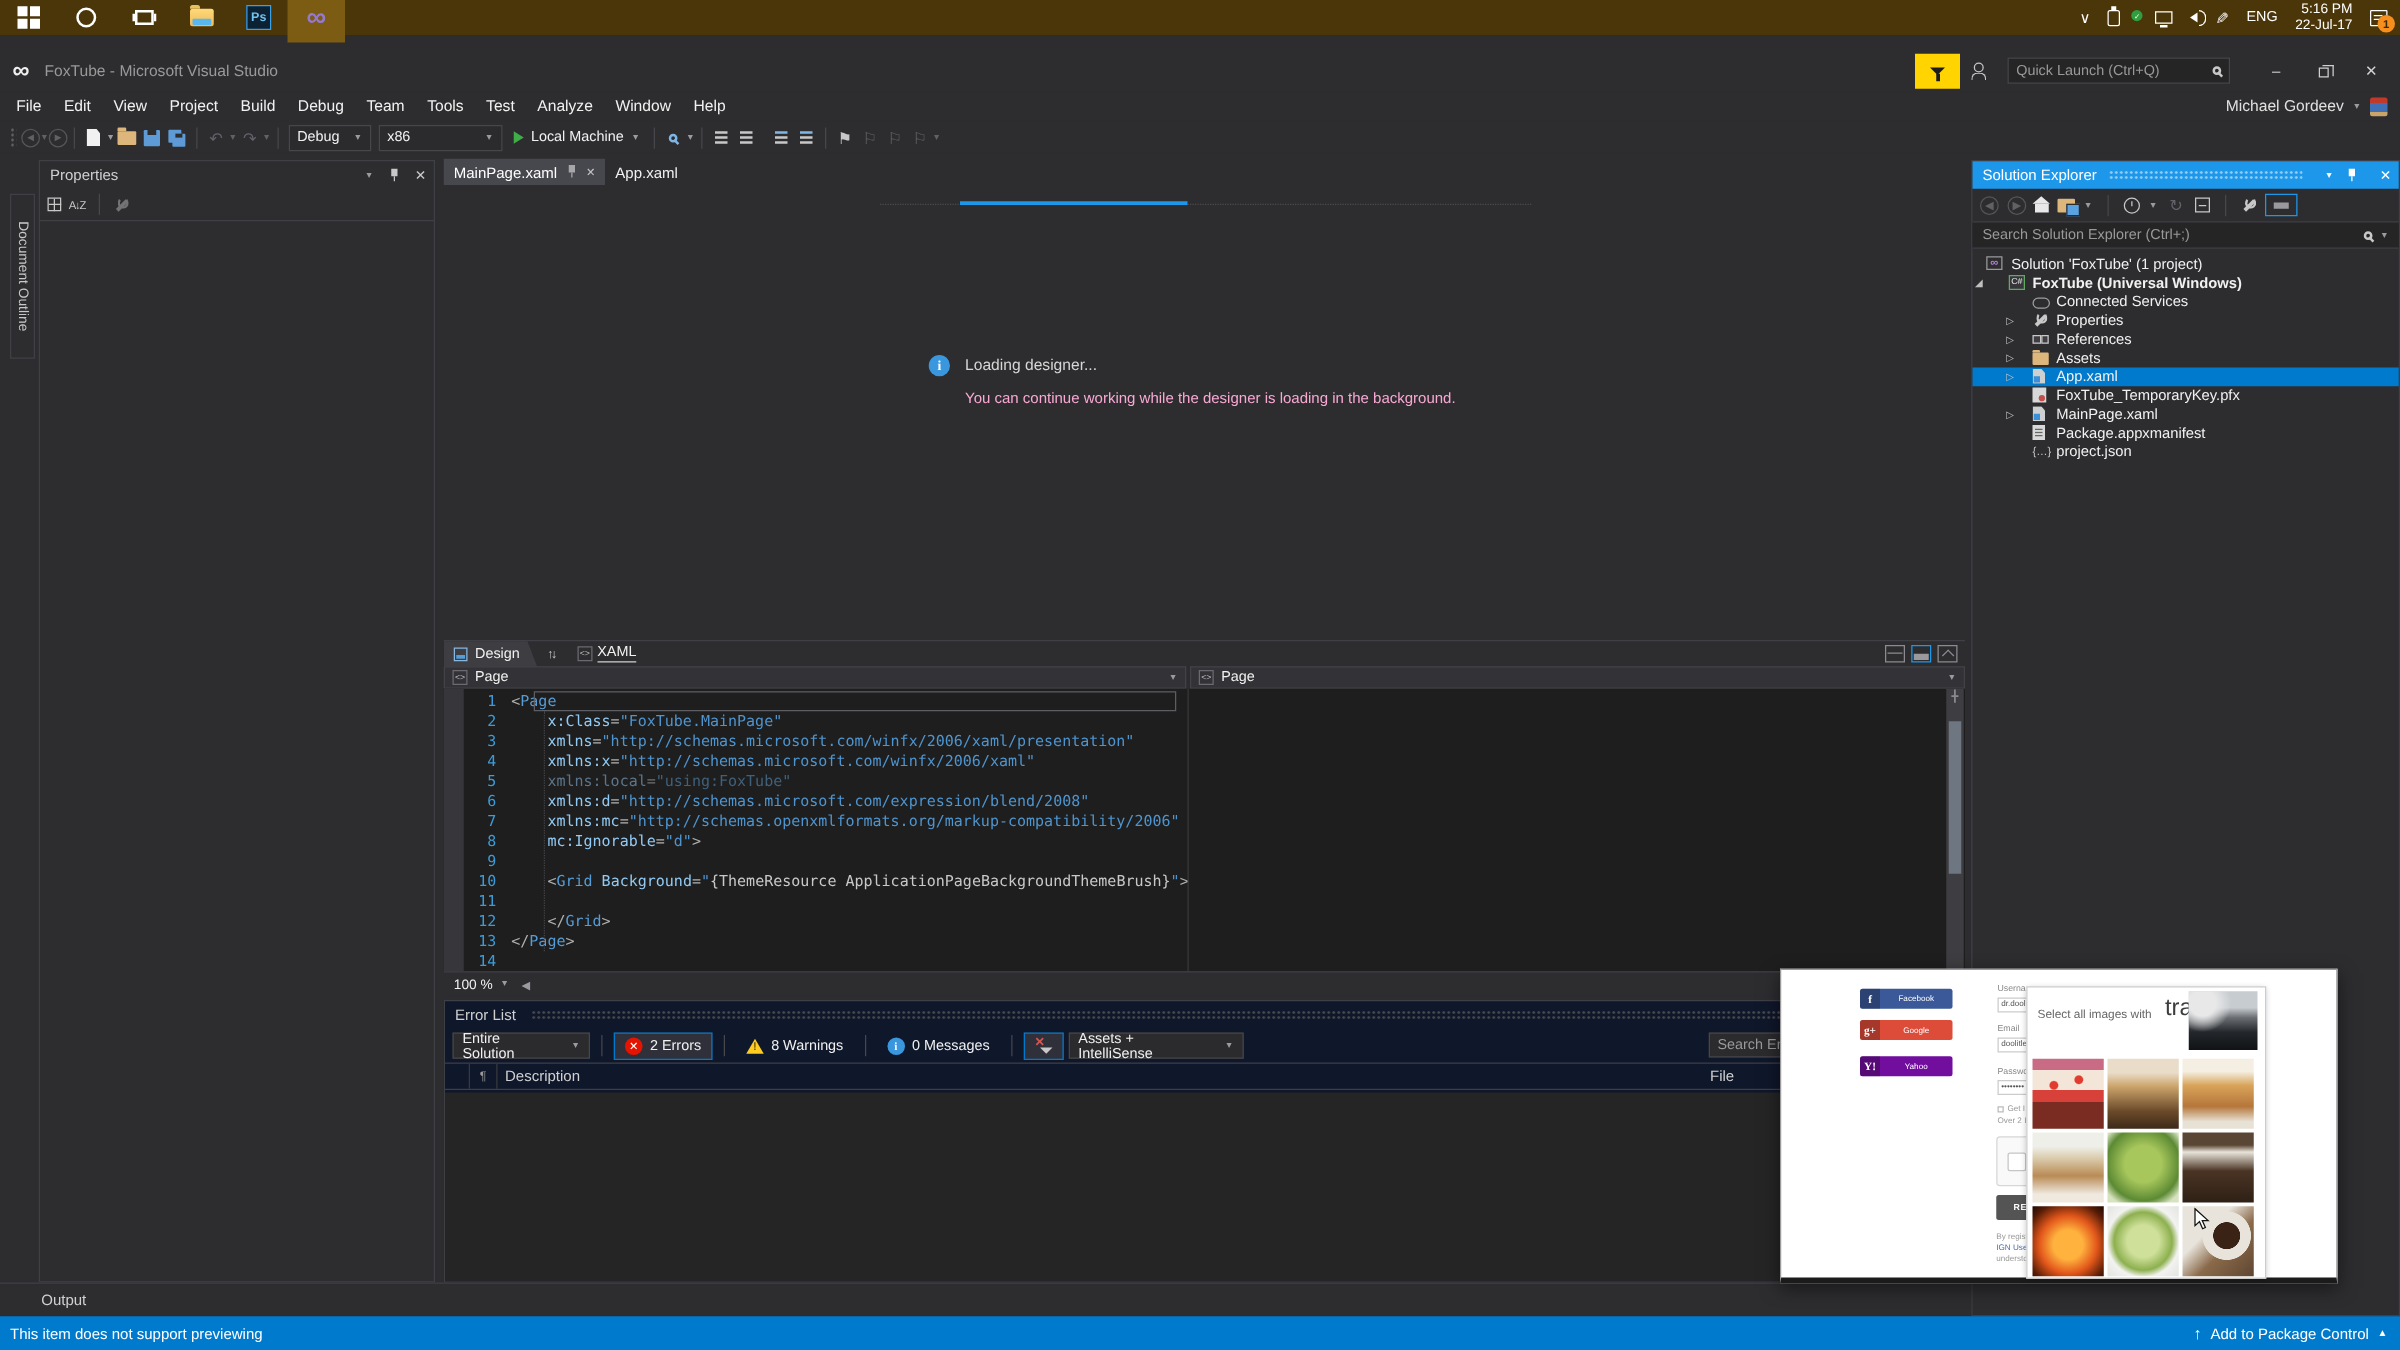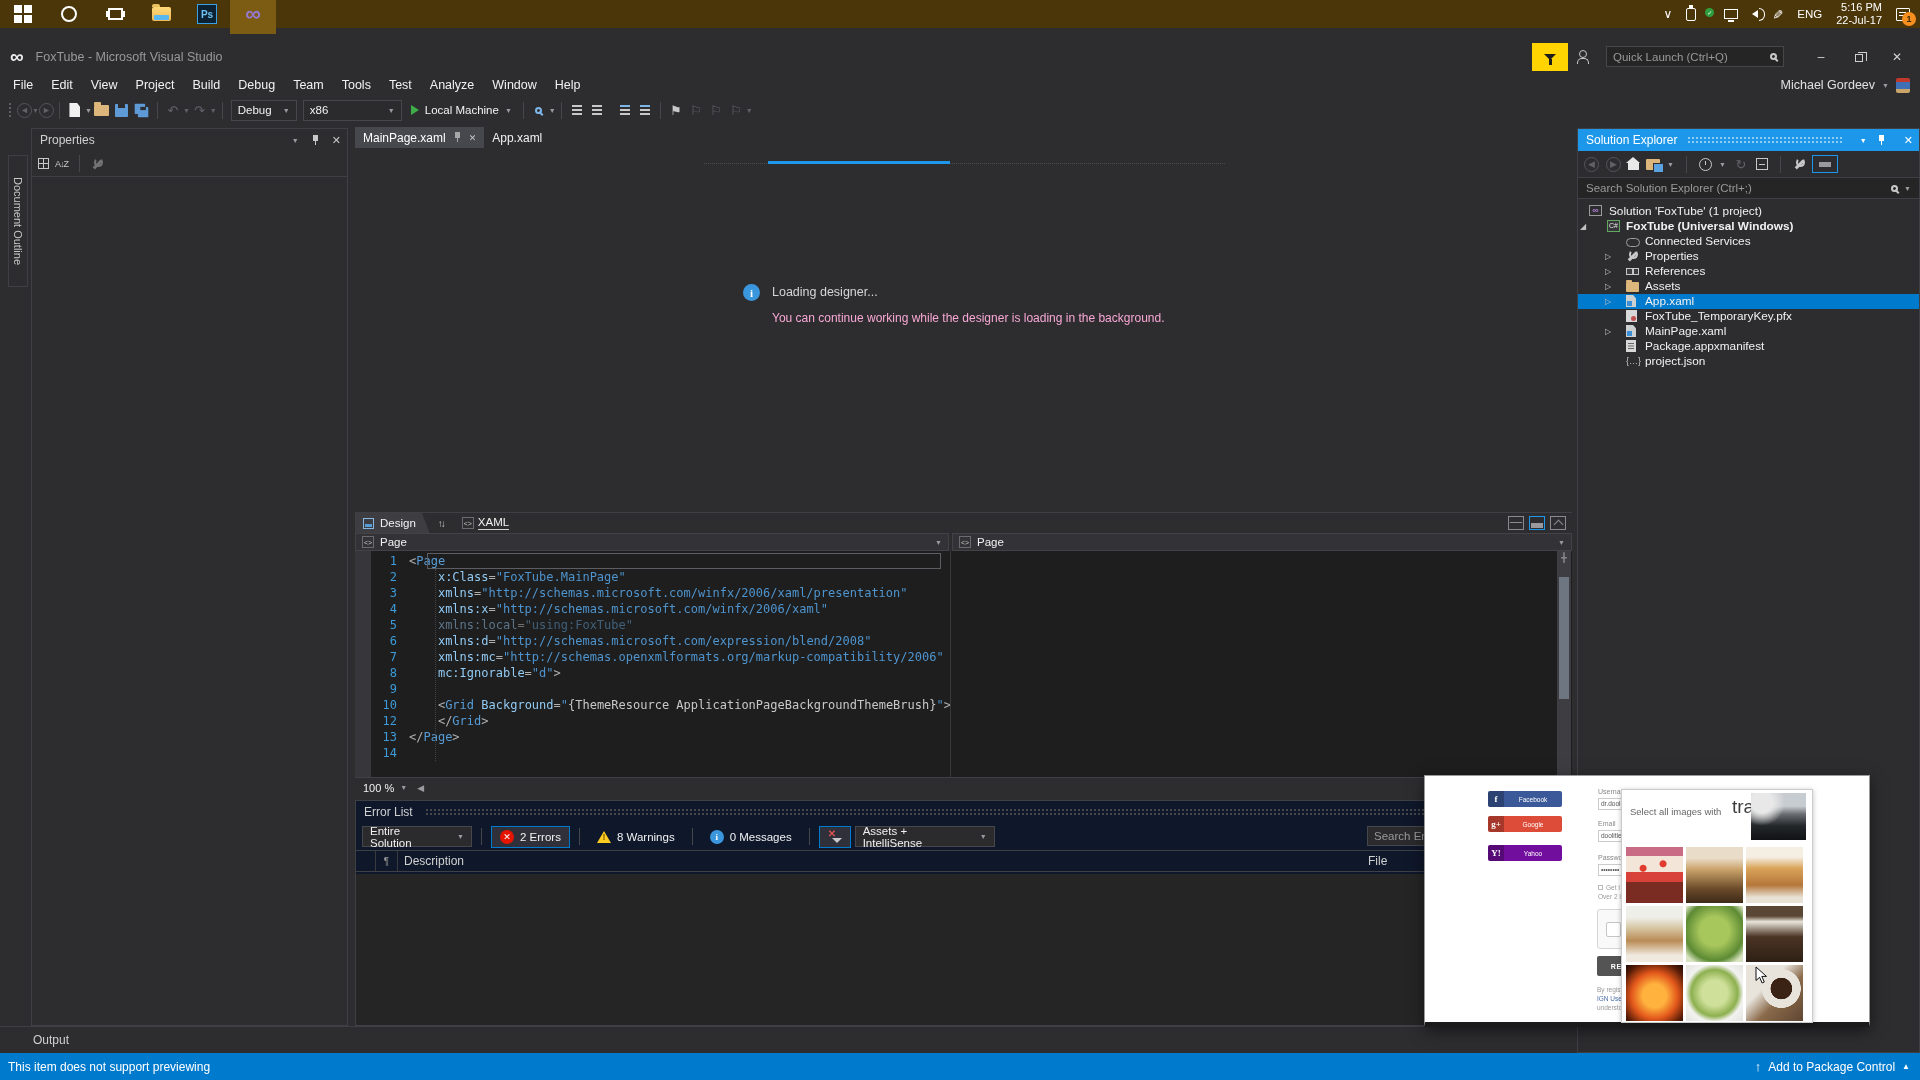--- a/index.html
+++ b/index.html
@@ -524,20 +524,21 @@
       <div class="crow"><span class="num">1</span><span class="seg-pun">&lt;</span><span class="seg-tag">Page</span></div>
       <div class="crow"><span class="num">2</span><span class="seg-sp">    </span><span class="seg-attr">x:Class</span><span class="seg-pun">=</span><span class="seg-str">"FoxTube.MainPage"</span></div>
       <div class="crow"><span class="num">3</span><span class="seg-sp">    </span><span class="seg-attr">xmlns</span><span class="seg-pun">=</span><span class="seg-str">"http://schemas.microsoft.com/winfx/2006/xaml/presentation"</span></div>
       <div class="crow"><span class="num">4</span><span class="seg-sp">    </span><span class="seg-attr">xmlns:x</span><span class="seg-pun">=</span><span class="seg-str">"http://schemas.microsoft.com/winfx/2006/xaml"</span></div>
       <div class="crow"><span class="num">5</span><span class="seg-sp">    </span><span class="seg-attrdim">xmlns:local</span><span class="seg-pundim">=</span><span class="seg-strdim">"using:FoxTube"</span></div>
       <div class="crow"><span class="num">6</span><span class="seg-sp">    </span><span class="seg-attr">xmlns:d</span><span class="seg-pun">=</span><span class="seg-str">"http://schemas.microsoft.com/expression/blend/2008"</span></div>
       <div class="crow"><span class="num">7</span><span class="seg-sp">    </span><span class="seg-attr">xmlns:mc</span><span class="seg-pun">=</span><span class="seg-str">"http://schemas.openxmlformats.org/markup-compatibility/2006"</span></div>
       <div class="crow"><span class="num">8</span><span class="seg-sp">    </span><span class="seg-attr">mc:Ignorable</span><span class="seg-pun">=</span><span class="seg-str">"d"</span><span class="seg-pun">&gt;</span></div>
       <div class="crow"><span class="num">9</span></div>
       <div class="crow"><span class="num">10</span><span class="seg-sp">    </span><span class="seg-pun">&lt;</span><span class="seg-tag">Grid</span><span class="seg-sp"> </span><span class="seg-attr">Background</span><span class="seg-pun">=</span><span class="seg-str">"</span><span class="seg-ext">{ThemeResource ApplicationPageBackgroundThemeBrush}</span><span class="seg-str">"</span><span class="seg-pun">&gt;</span></div>
+      <div class="crow"><span class="num">11</span></div>
       <div class="crow"><span class="num">12</span><span class="seg-sp">    </span><span class="seg-pun">&lt;/</span><span class="seg-tag">Grid</span><span class="seg-pun">&gt;</span></div>
       <div class="crow"><span class="num">13</span><span class="seg-pun">&lt;/</span><span class="seg-tag">Page</span><span class="seg-pun">&gt;</span></div>
       <div class="crow"><span class="num">14</span></div>
     </div>
   <div class="curline"></div>
   <div class="iguide"></div>
   <div class="panediv"></div>
   <div class="vscroll">
     <div class="gripx">╋</div>
     <div class="thumb"></div>

